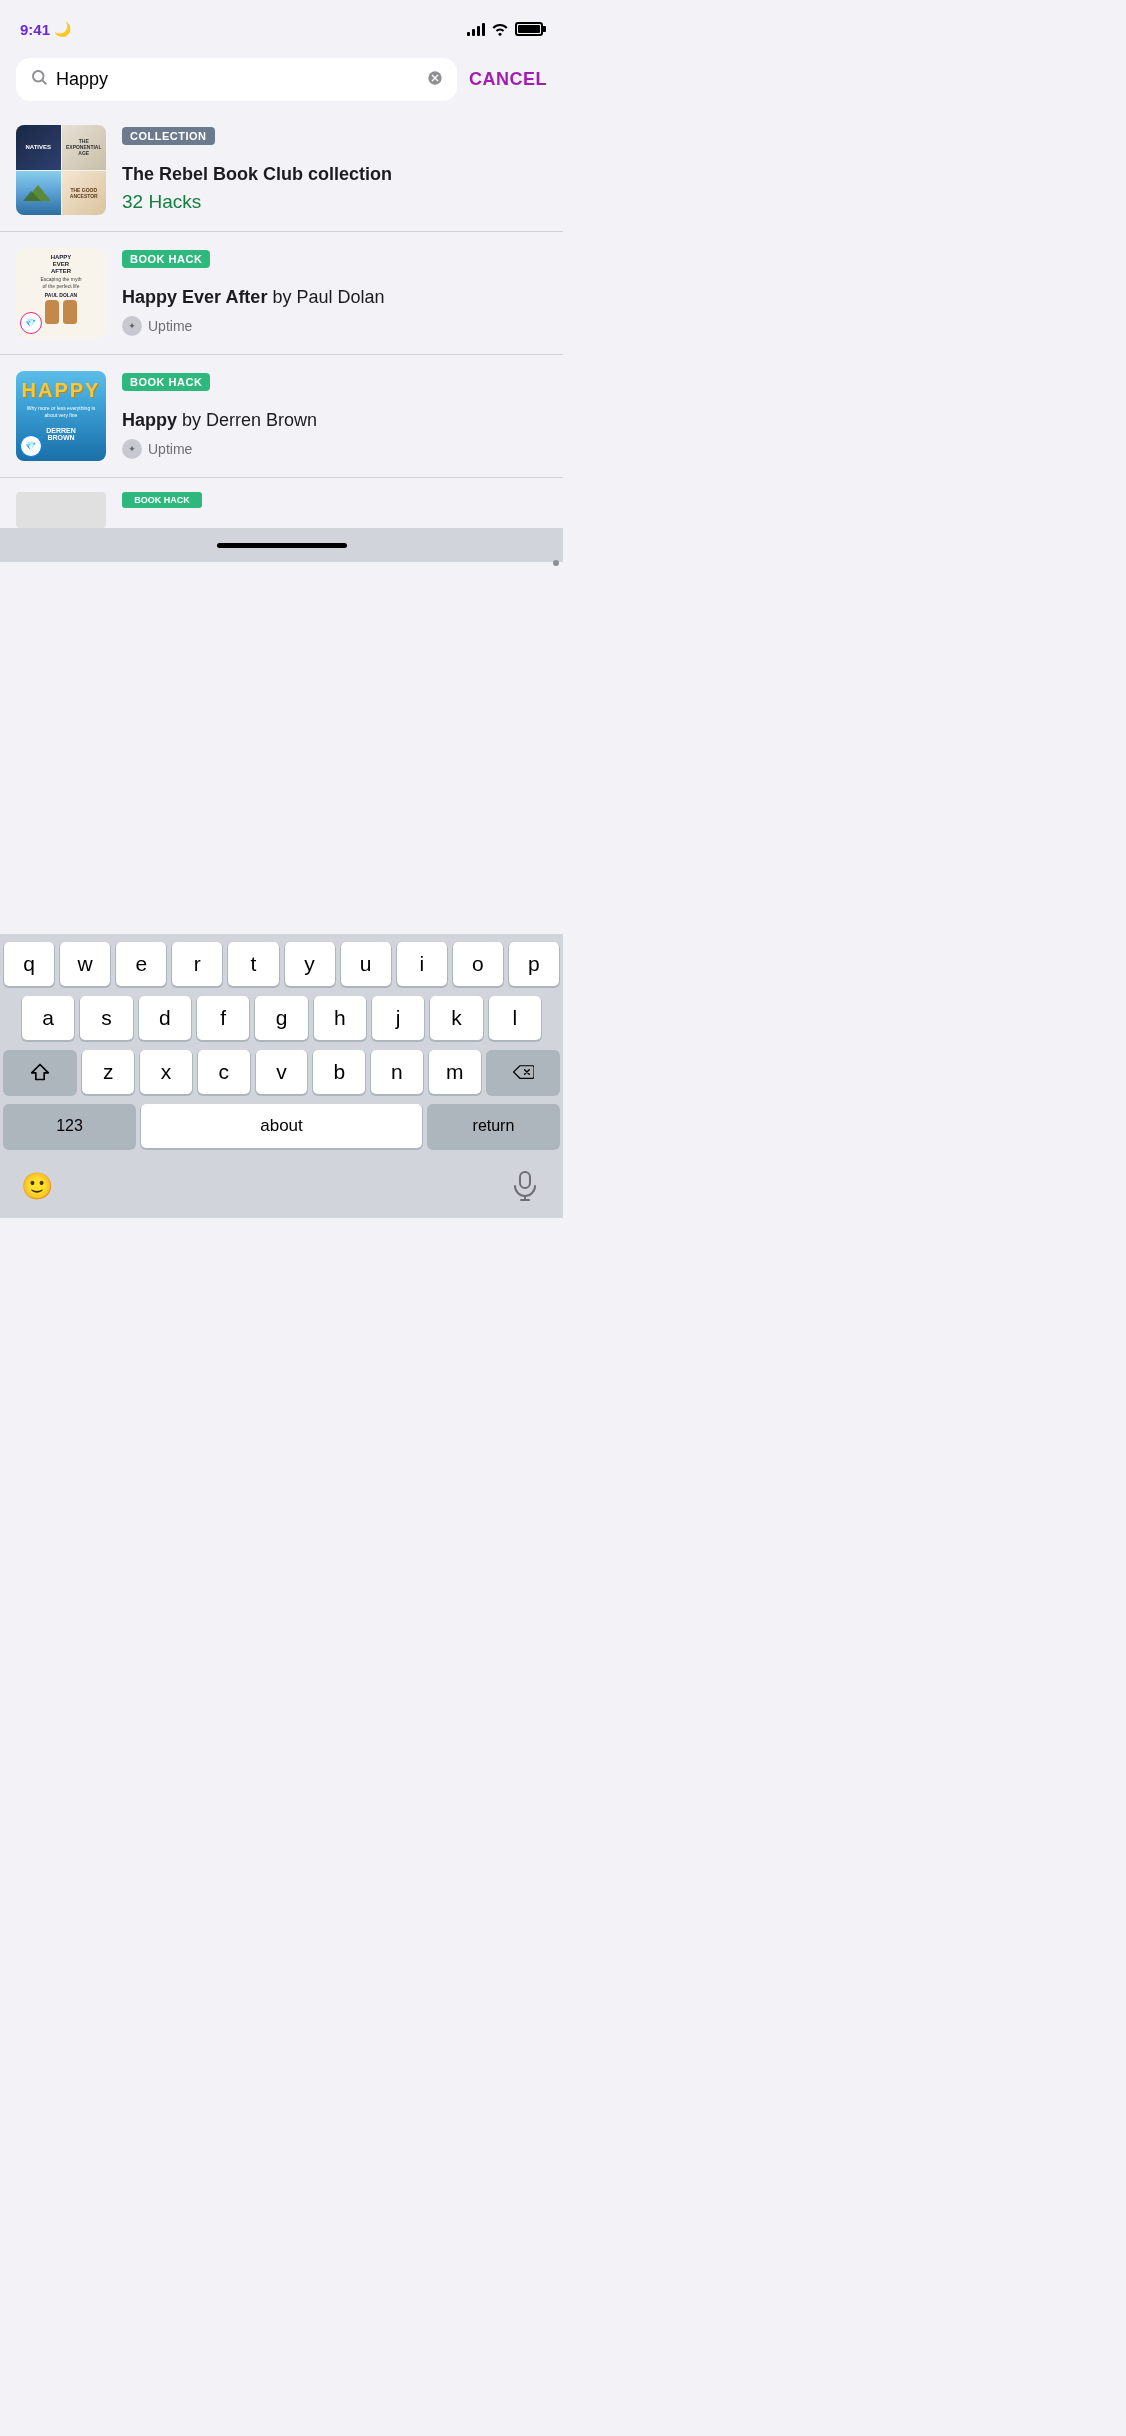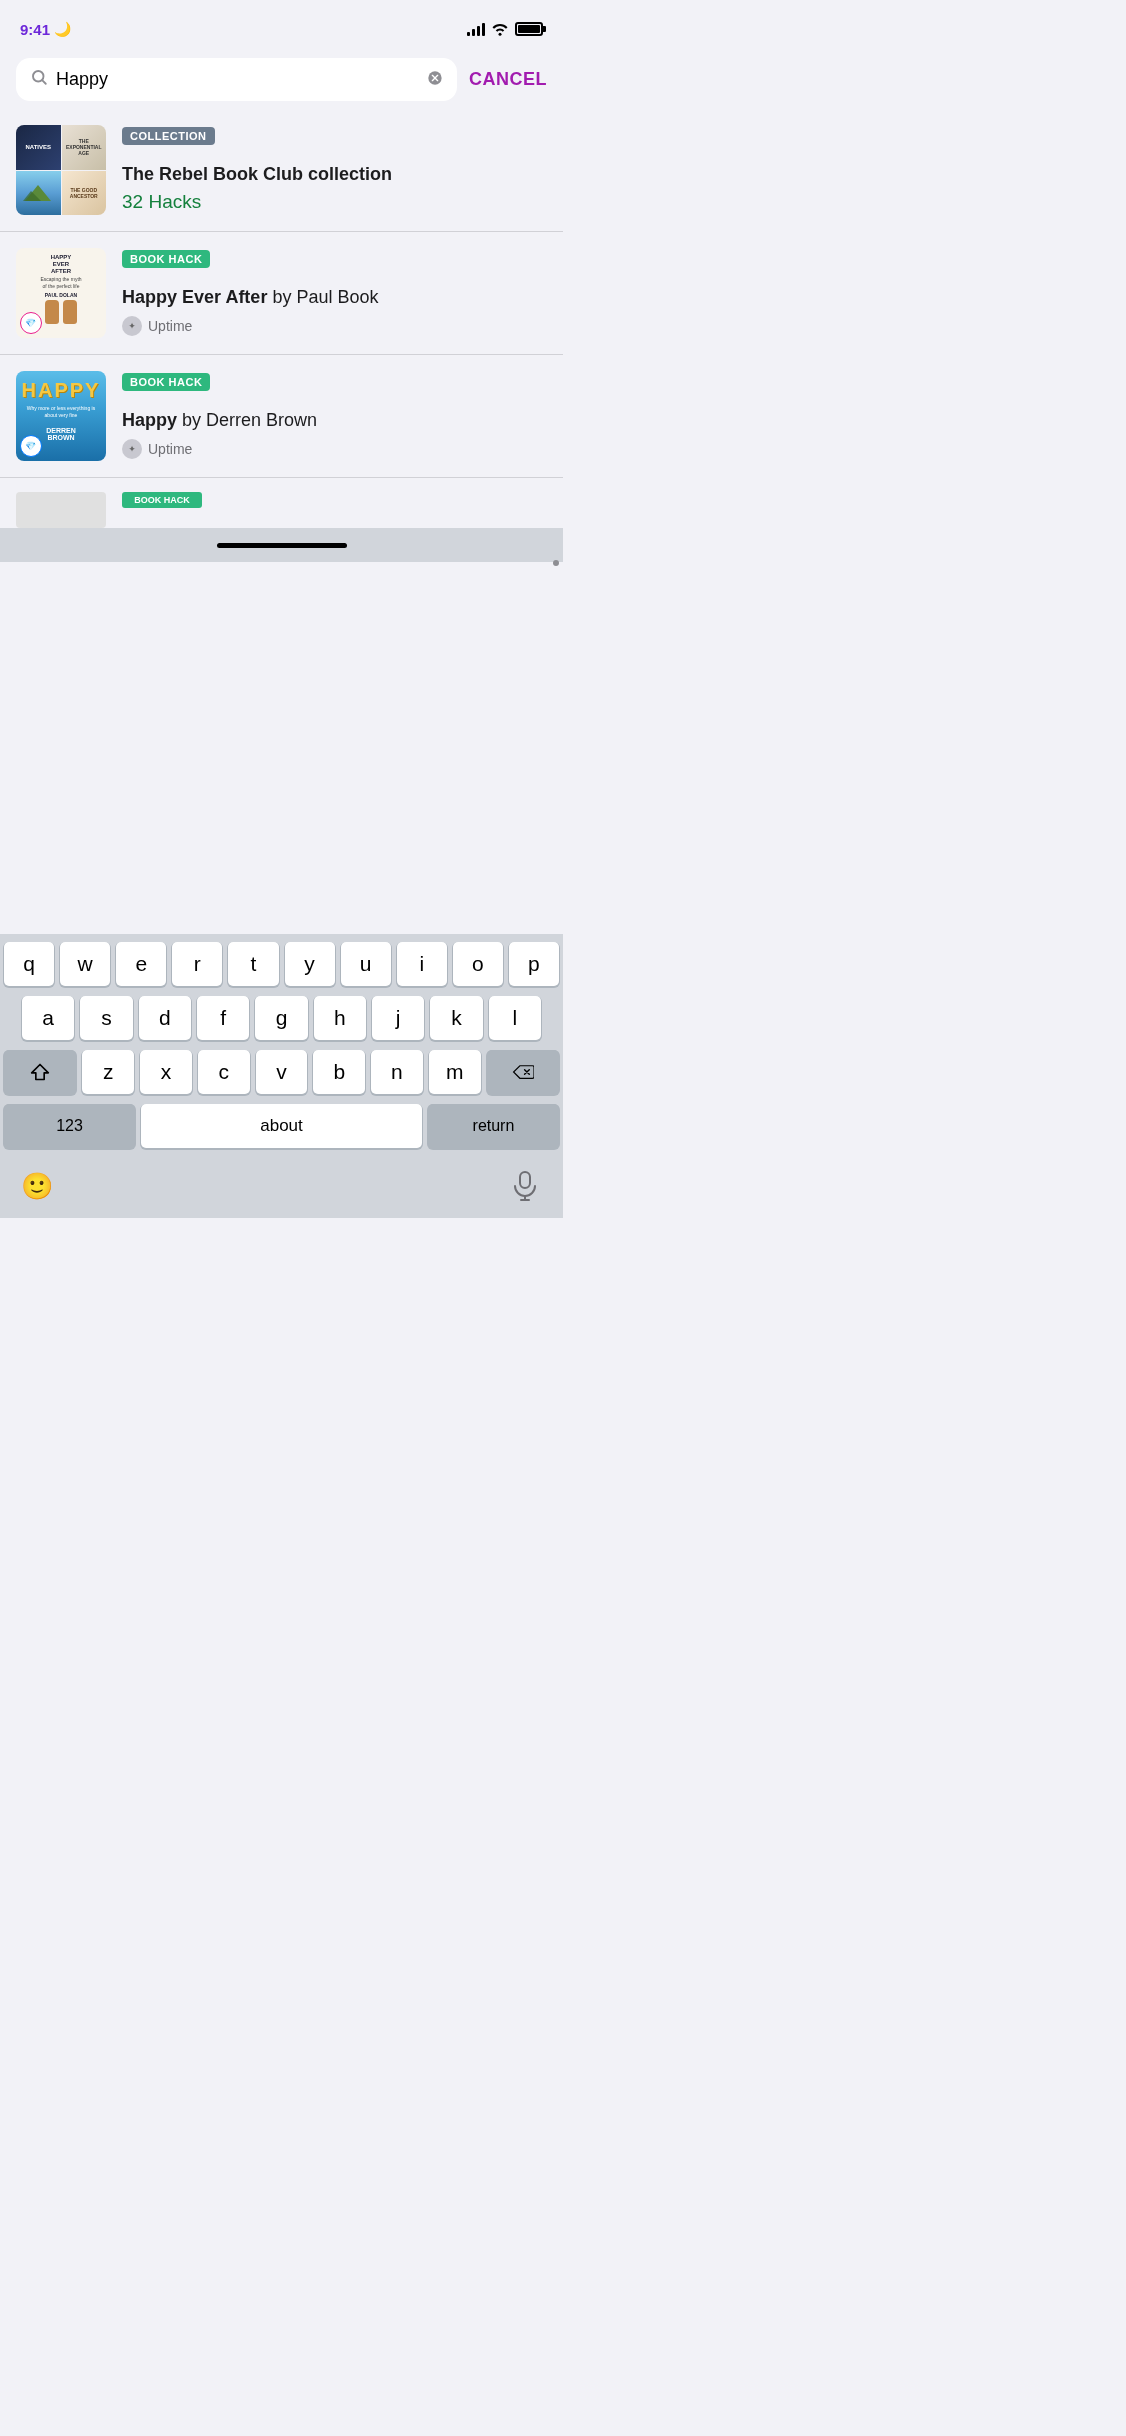--- a/index.html
+++ b/index.html
@@ -513,21 +513,21 @@
         </div>
       </div>
       <div class="premium-badge">
         <span class="premium-icon">💎</span>
       </div>
     </div>
     <div class="result-content">
       <span class="tag-badge tag-book-hack">BOOK HACK</span>
       <div class="result-title">
         <span style="font-weight:700;">Happy Ever After</span>
-        <span style="font-weight:400;"> by Paul Book</span>
+        <span style="font-weight:400;"> by Paul Dolan</span>
       </div>
       <div class="result-meta">
         <div class="uptime-logo">
           <span style="font-size:9px;color:#666;">✦</span>
         </div>
         <span class="uptime-label">Uptime</span>
       </div>
     </div>
   </div>
 

